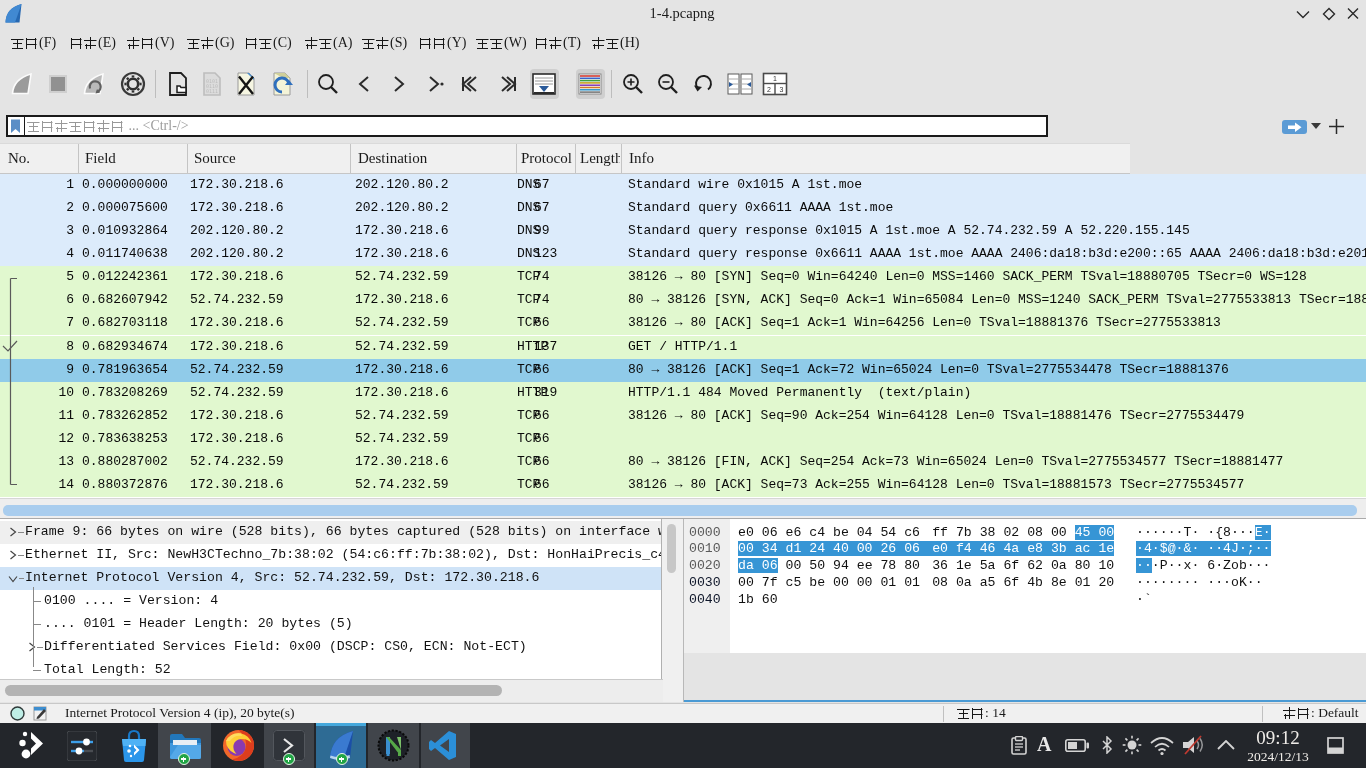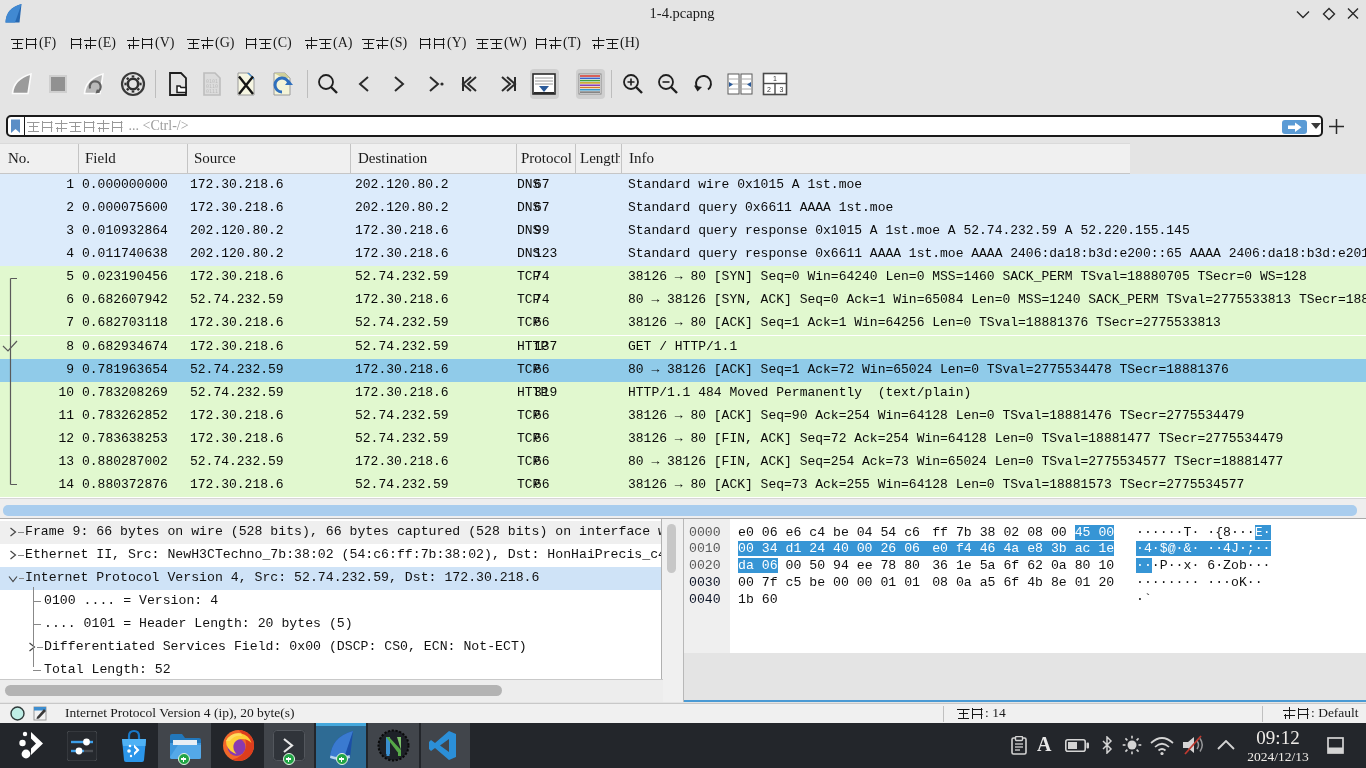--- a/index.html
+++ b/index.html
@@ -9,21 +9,21 @@
 .ca{background-image:linear-gradient(#161616,#161616),linear-gradient(#161616,#161616),linear-gradient(#161616,#161616),linear-gradient(#161616,#161616);background-size:12.5px 1.35px,11px 1.35px,1.35px 10px,9px 1.35px;background-position:0 2px,0.5px 11px,5.7px 2.5px,1.8px 6.5px}
 .cb{background-image:linear-gradient(#161616,#161616),linear-gradient(#161616,#161616),linear-gradient(#161616,#161616),linear-gradient(#161616,#161616),linear-gradient(#161616,#161616);background-size:1.35px 11px,1.35px 11px,10.5px 1.35px,10.5px 1.35px,10.5px 1.35px;background-position:1px 1.5px,10px 1.5px,1px 2px,1px 7px,1px 12px}
 .cc{background-image:linear-gradient(#161616,#161616),linear-gradient(#161616,#161616),linear-gradient(#161616,#161616),linear-gradient(#161616,#161616),linear-gradient(#161616,#161616);background-size:12.5px 1.35px,1.35px 12px,5px 1.35px,5px 1.35px,1.35px 5.5px;background-position:0 3px,5.7px 0.5px,0.5px 8px,7px 8px,2px 7.5px}
 .dim{opacity:.44}
 
 #titlebar{left:0;top:0;width:1366px;height:30px}
 #menubar{left:0;top:30px;width:1366px;height:28px;font-size:14px}
 .mi{position:absolute;top:5px}
 #toolbar{left:0;top:58px;width:1366px;height:54px}
 #filterwrap{left:0;top:112px;width:1366px;height:31px}
-#finput{position:absolute;left:6px;top:3px;width:1317px;height:22px;background:#fff;border:2px solid #1a1a1a;border-radius:5px}
+#finput{position:absolute;left:6px;top:3px;width:1042px;height:22px;background:#fff;border:2px solid #1a1a1a;border-radius:0}
 
 #phdr{left:0;top:143px;width:1130px;height:31px;background:#f0f0f0;border-top:1px solid #dadada;border-bottom:1px solid #c6c6c6;font-size:15px}
 .hsep{position:absolute;top:0;width:1px;height:29px;background:#c4c4c4}
 .hlab{position:absolute;top:6px;white-space:nowrap}
 
 #plist{left:0;top:174px;width:1366px;height:324px;background:#fff}
 .prow{position:absolute;left:0;width:1366px;height:23.1px}
 .pc{position:absolute;top:3px;font-family:"Liberation Mono",monospace;font-size:13px;white-space:pre;color:#0a0a0a}
 .rb{background:#dcebfb}.rg{background:#e1f8cf}.rs{background:#90cbe9}
 .num{width:74px;text-align:right;left:0}
@@ -282,21 +282,21 @@
       <span class="pc num">4</span>
       <span class="pc" style="left:82px">0.011740638</span>
       <span class="pc" style="left:190px">202.120.80.2</span>
       <span class="pc" style="left:355px">172.30.218.6</span>
       <span class="pc" style="left:517px">DNS</span>
       <span class="pc len">123</span>
       <span class="pc" style="left:628px">Standard query response 0x6611 AAAA 1st.moe AAAA 2406:da18:b3d:e200::65 AAAA 2406:da18:b3d:e201</span>
     </div>
 <div class="prow rg" style="top:92.3px">
       <span class="pc num">5</span>
-      <span class="pc" style="left:82px">0.023190456</span>
+      <span class="pc" style="left:82px">0.012242361</span>
       <span class="pc" style="left:190px">172.30.218.6</span>
       <span class="pc" style="left:355px">52.74.232.59</span>
       <span class="pc" style="left:517px">TCP</span>
       <span class="pc len">74</span>
       <span class="pc" style="left:628px">38126 → 80 [SYN] Seq=0 Win=64240 Len=0 MSS=1460 SACK_PERM TSval=18880705 TSecr=0 WS=128</span>
     </div>
 <div class="prow rg" style="top:115.3px">
       <span class="pc num">6</span>
       <span class="pc" style="left:82px">0.682607942</span>
       <span class="pc" style="left:190px">52.74.232.59</span>
@@ -350,21 +350,20 @@
       <span class="pc len">66</span>
       <span class="pc" style="left:628px">38126 → 80 [ACK] Seq=90 Ack=254 Win=64128 Len=0 TSval=18881476 TSecr=2775534479</span>
     </div>
 <div class="prow rg" style="top:253.8px">
       <span class="pc num">12</span>
       <span class="pc" style="left:82px">0.783638253</span>
       <span class="pc" style="left:190px">172.30.218.6</span>
       <span class="pc" style="left:355px">52.74.232.59</span>
       <span class="pc" style="left:517px">TCP</span>
       <span class="pc len">66</span>
-      <span class="pc" style="left:628px">38126 → 80 [FIN, ACK] Seq=72 Ack=254 Win=64128 Len=0 TSval=18881477 TSecr=2775534479</span>
     </div>
 <div class="prow rg" style="top:276.8px">
       <span class="pc num">13</span>
       <span class="pc" style="left:82px">0.880287002</span>
       <span class="pc" style="left:190px">52.74.232.59</span>
       <span class="pc" style="left:355px">172.30.218.6</span>
       <span class="pc" style="left:517px">TCP</span>
       <span class="pc len">66</span>
       <span class="pc" style="left:628px">80 → 38126 [FIN, ACK] Seq=254 Ack=73 Win=65024 Len=0 TSval=2775534577 TSecr=18881477</span>
     </div>

